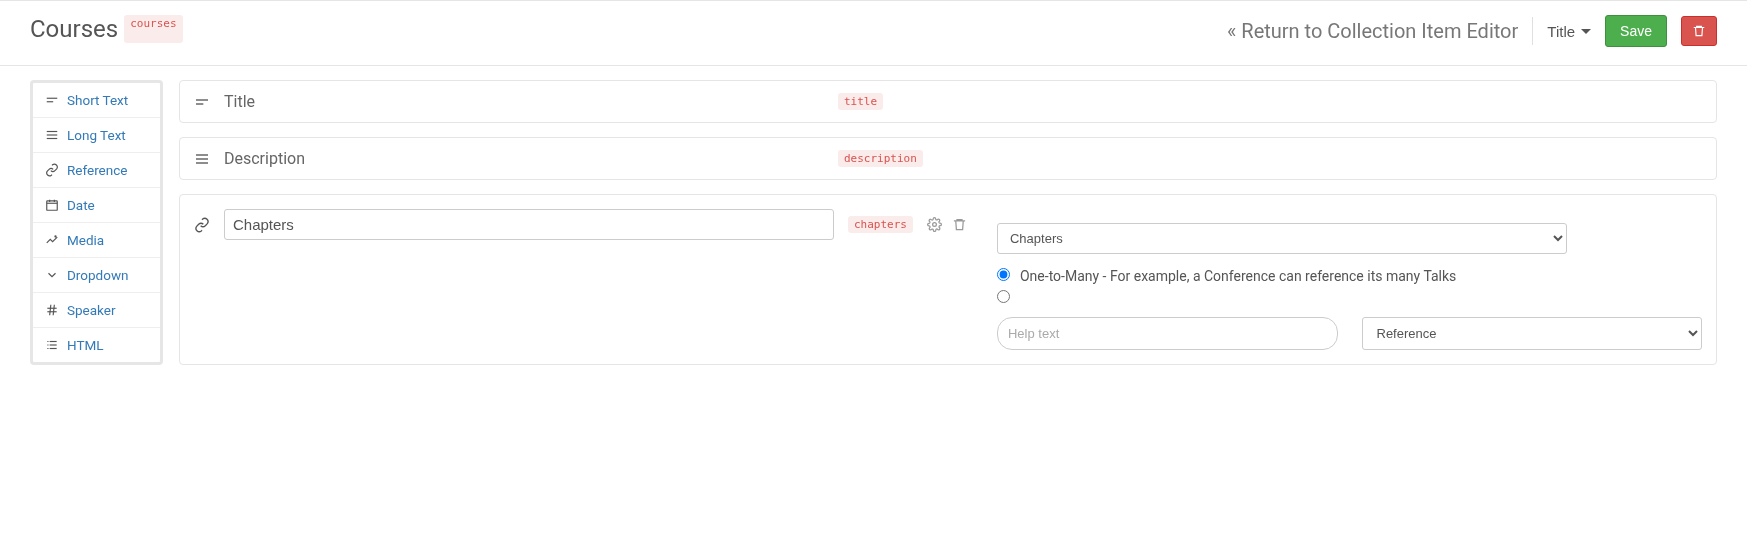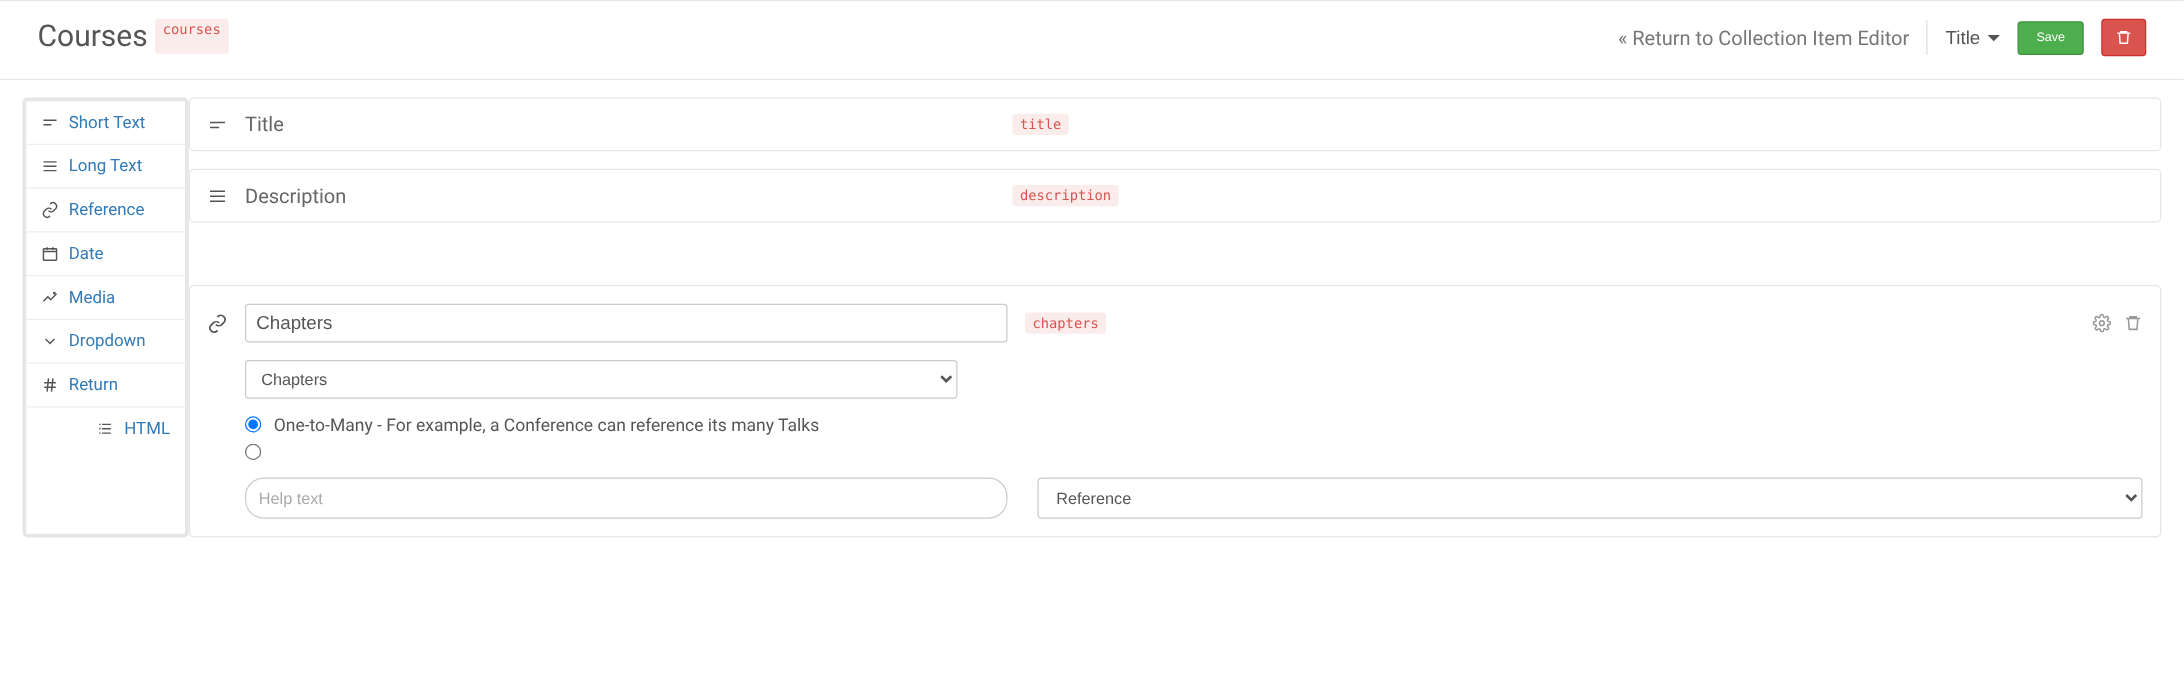--- a/index.html
+++ b/index.html
@@ -2,39 +2,39 @@
 <html><head>
 <meta charset="utf-8">
 <style>
 * { box-sizing: border-box; margin: 0; padding: 0; }
 body { font-family: -apple-system, BlinkMacSystemFont, "Segoe UI", Roboto, "Helvetica Neue", Arial, sans-serif; font-size: 14px; color: #333; background: #fff; }
 .header { display: flex; align-items: flex-start; justify-content: space-between; padding: 14px 30px 18px 30px; border-top: 1px solid #e5e5e5; border-bottom: 1px solid #e5e5e5; }
 .header-left { display: flex; flex-direction: row; gap: 6px; }
 .page-title { font-size: 24px; font-weight: 400; color: #555; }
 .slug-badge { display: inline-block; font-family: "Lucida Console", Monaco, monospace; font-size: 11px; color: #d9534f; background: #fbecec; padding: 2px 6px; border-radius: 3px; width: fit-content; }
 .header-right { display: flex; align-items: center; gap: 14px; }
-.return-link { color: #777; font-size: 16px; text-decoration: none; cursor: pointer; }
+.return-link { color: #777; font-size: 20px; text-decoration: none; cursor: pointer; }
 .vsep { width: 1px; height: 28px; background: #e0e0e0; }
 .dropdown-btn { color: #555; font-size: 15px; background: none; border: none; cursor: pointer; display: flex; align-items: center; gap: 6px; }
-.btn-save { background: #4cae4c; color: #fff; border: 1px solid #3e8f3e; padding: 7px 14px; border-radius: 3px; font-size: 10px; cursor: pointer; }
+.btn-save { background: #4cae4c; color: #fff; border: 1px solid #3e8f3e; padding: 7px 14px; border-radius: 3px; font-size: 14px; cursor: pointer; }
 .btn-delete { background: #d9534f; color: #fff; border: 1px solid #c9302c; padding: 7px 10px; border-radius: 3px; cursor: pointer; }
 
-.main { display: flex; padding: 14px 18px; }
+.main { display: flex; padding: 14px 30px; gap: 16px; }
 .sidebar { width: 133px; flex: 0 0 133px; border: 3px solid #e6e6e6; border-radius: 4px; background: #fff; padding: 0; }
 .sidebar-item { display: flex; align-items: center; gap: 8px; padding: 9px 12px; border-bottom: 1px solid #eee; color: #337ab7; font-size: 13.5px; cursor: pointer; }
-.sidebar-item:last-child { border-bottom: none; justify-content: flex-end; }
+.sidebar-item:last-child { border-bottom: none; }
 .sidebar-item .si-icon { width: 14px; height: 14px; display: inline-flex; align-items: center; justify-content: center; color: #555; }
 
 .content { flex: 1; display: flex; flex-direction: column; gap: 14px; }
 .field-row { border: 1px solid #e5e5e5; border-radius: 4px; background: #fff; padding: 11px 14px; display: flex; align-items: center; gap: 14px; }
 .field-icon { width: 16px; height: 16px; color: #555; display: inline-flex; }
 .field-label { color: #666; font-size: 16px; width: 600px; flex: 0 0 600px; }
 .field-slug { font-family: "Lucida Console", Monaco, monospace; font-size: 11px; color: #d9534f; background: #fbecec; padding: 2px 6px; border-radius: 3px; }
 
-.field-row.editing { align-items: flex-start; flex-direction: column; padding: 14px; gap: 0; margin-top: 36px; }
+.field-row.editing { align-items: flex-start; padding: 14px; gap: 0; }
 .editing-top { display: flex; align-items: center; width: 100%; gap: 14px; }
 .editing-top input.name-input { border: 1px solid #ccc; border-radius: 3px; padding: 6px 8px; font-size: 15px; color: #555; width: 610px; }
 .editing-actions { margin-left: auto; display: flex; gap: 10px; color: #888; }
 .editing-body { padding: 14px 0 0 30px; width: 100%; display: flex; flex-direction: column; gap: 14px; }
 .select-ctrl { width: 570px; border: 1px solid #ccc; border-radius: 3px; padding: 6px 8px; font-size: 13px; color: #555; background: #fff; appearance: auto; }
 .radio-group { display: flex; flex-direction: column; gap: 6px; color: #555; font-size: 14px; }
 .radio-opt { display: flex; align-items: flex-start; gap: 10px; }
 .bottom-row { display: flex; gap: 24px; width: calc(100% - 0px); }
 .help-input { flex: 1; max-width: 610px; border: 1px solid #ccc; border-radius: 15px; padding: 7px 10px; font-size: 13px; color: #555; }
 .help-input::placeholder { color: #aaa; }
@@ -129,21 +129,21 @@
     </div>
     <div class="sidebar-item">
       <span class="si-icon">
           <svg width="14" height="14" viewBox="0 0 24 24" fill="none" stroke="#555" stroke-width="2">
             <line x1="4" y1="9" x2="20" y2="9"></line>
             <line x1="4" y1="15" x2="20" y2="15"></line>
             <line x1="10" y1="3" x2="8" y2="21"></line>
             <line x1="16" y1="3" x2="14" y2="21"></line>
           </svg>
         </span>
-      <span>Return</span>
+      <span>Speaker</span>
     </div>
     <div class="sidebar-item">
       <span class="si-icon">
           <svg width="14" height="14" viewBox="0 0 24 24" fill="none" stroke="#555" stroke-width="2">
             <line x1="4" y1="6" x2="6" y2="6"></line>
             <line x1="8" y1="6" x2="20" y2="6"></line>
             <line x1="4" y1="12" x2="6" y2="12"></line>
             <line x1="8" y1="12" x2="20" y2="12"></line>
             <line x1="4" y1="18" x2="6" y2="18"></line>
             <line x1="8" y1="18" x2="20" y2="18"></line>

